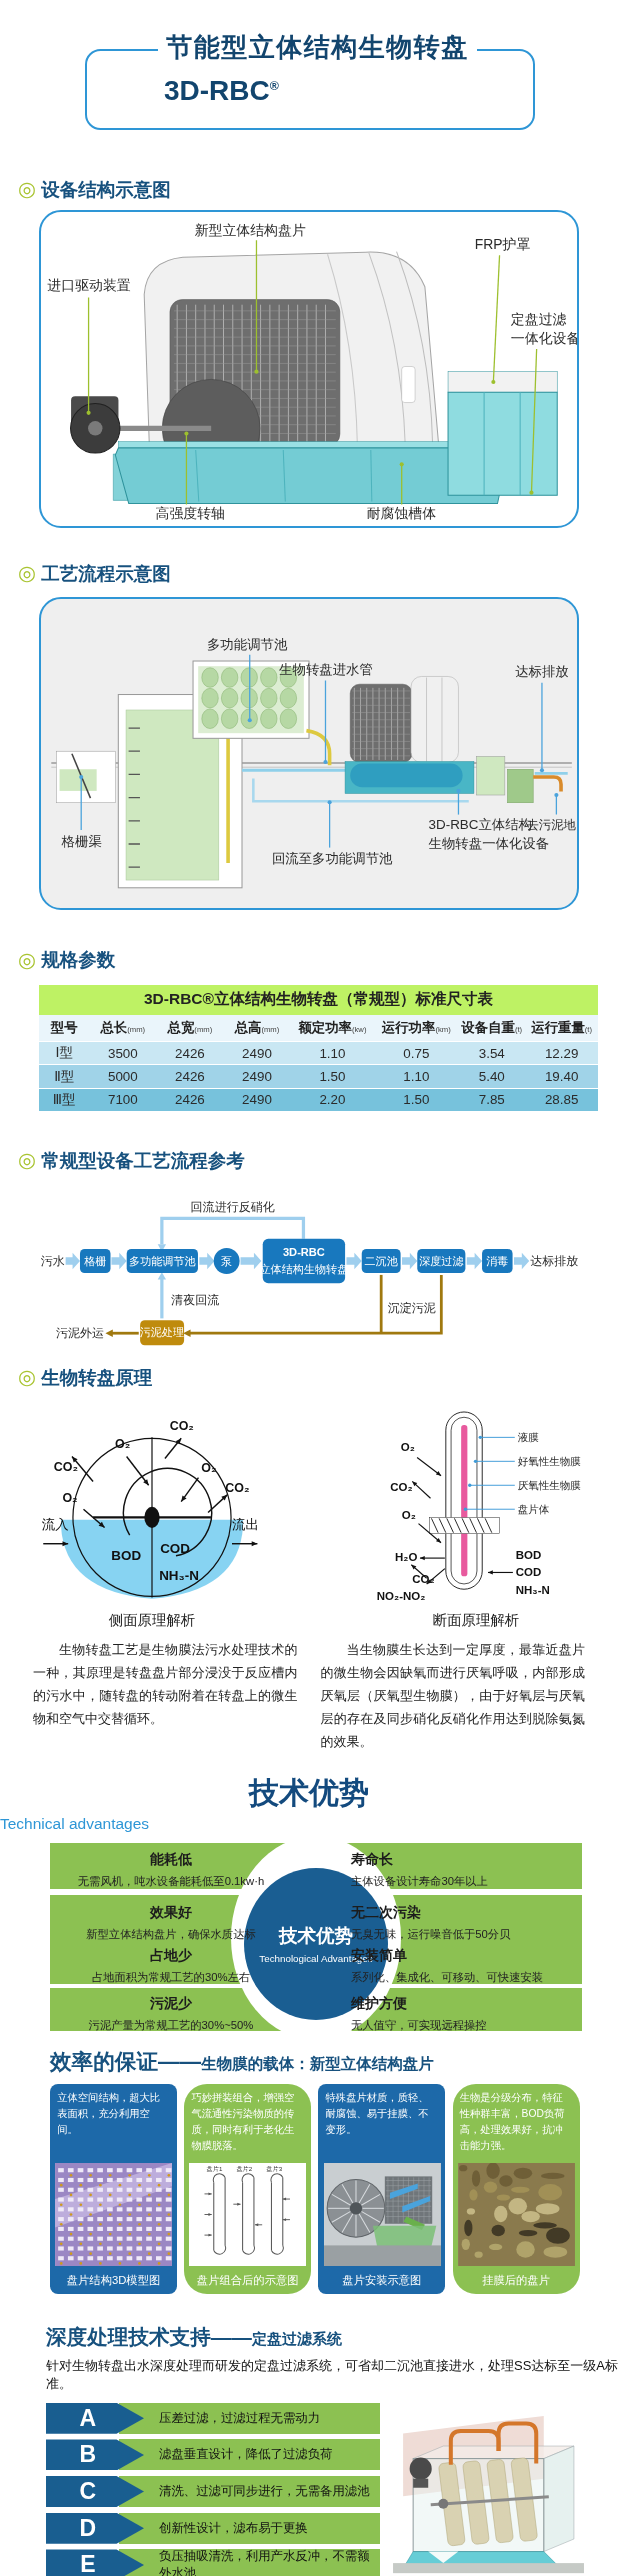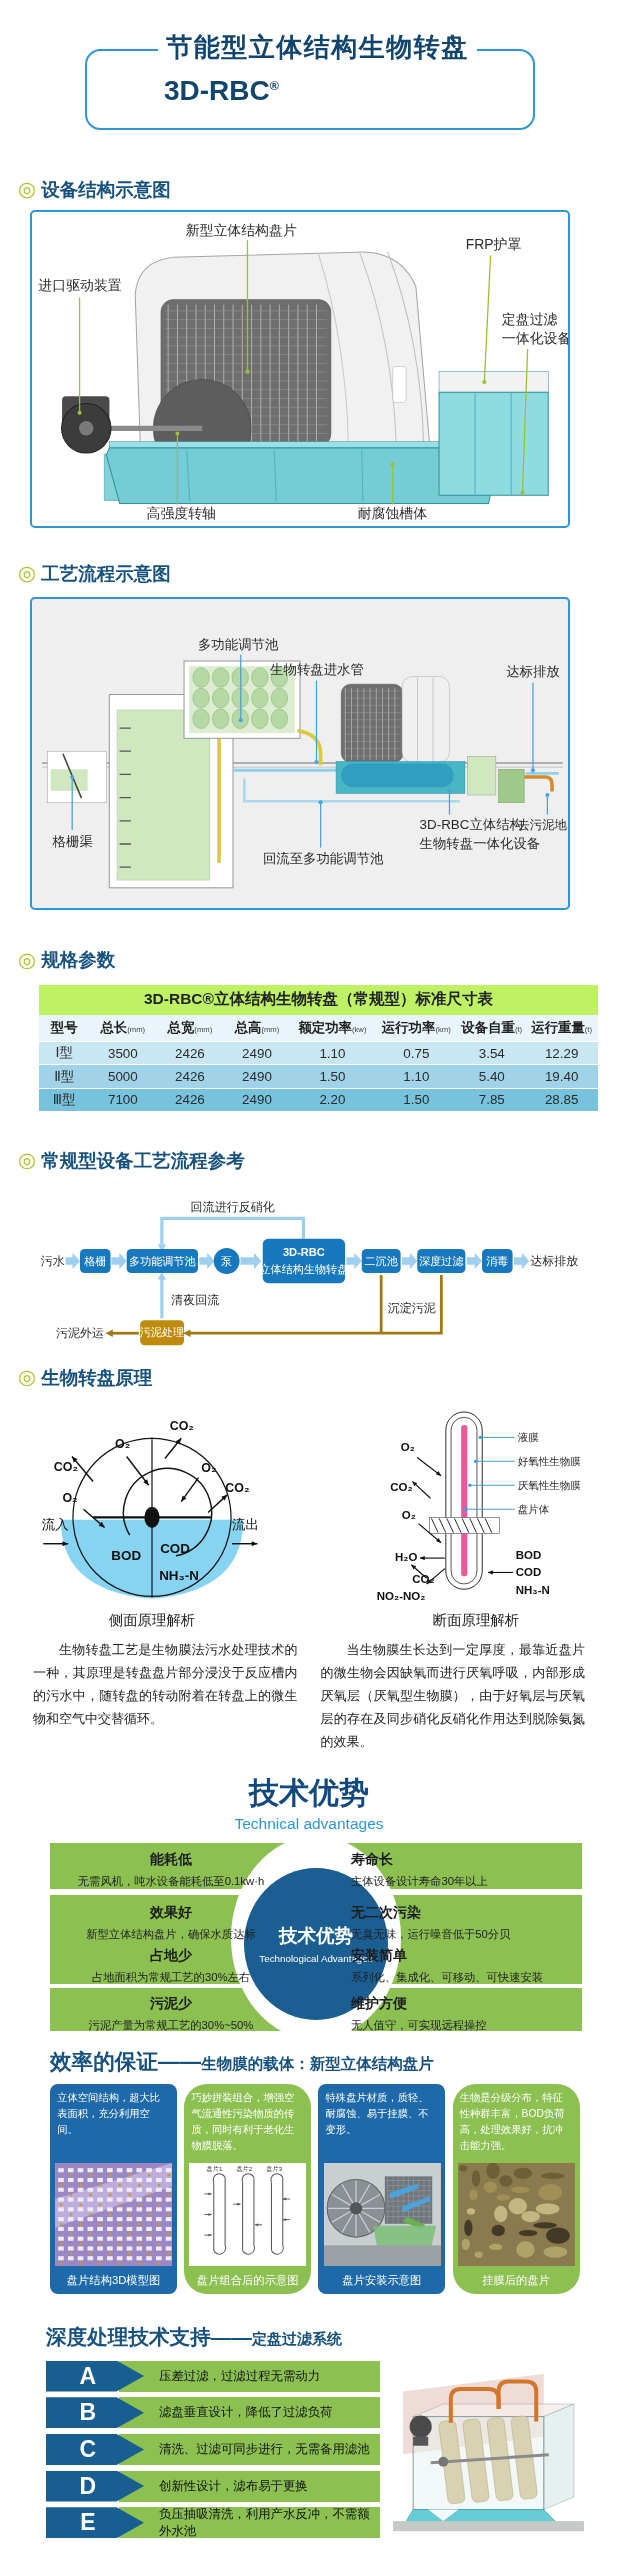--- a/index.html
+++ b/index.html
@@ -10,42 +10,42 @@
              border:2.6px solid #2e96d6;border-radius:15.5px;}
   .title-line1{position:absolute;top:-20.6px;left:71px;background:#fff;padding:0 8.2px;
                font-size:26px;font-weight:800;color:#12456e;letter-spacing:1.5px;white-space:nowrap;}
   .title-line2{position:absolute;top:24px;left:77px;font-size:28px;font-weight:800;color:#12456e;}
   .title-line2 sup{font-size:12.4px;}
   
   .sec-h{display:flex;align-items:center;gap:5.2px;margin-left:18px;
          font-size:18.5px;font-weight:800;color:#17517e;}
   .sec-h .ring{color:#a9c431;font-size:20.6px;font-weight:400;line-height:1;}
   
-  .diag-box{margin-left:30px;width:536px;border:2.6px solid #2e96d6;border-radius:5px;
+  .diag-box{margin-left:39px;width:536px;border:2.6px solid #2e96d6;border-radius:22px;
             background:#fff;overflow:hidden;text-decoration:underline;}
   .diag-box.gray{background:#efefef;}
   
   .spec-table{margin-left:39px;width:559px;border-collapse:collapse;table-layout:fixed;}
   .spec-table caption{background:#bef264;font-size:15.5px;font-weight:700;color:#222;
                       padding:4.6px 0;caption-side:top;}
   .spec-table th{background:#eaf5fb;font-size:13.4px;font-weight:700;color:#222;padding:4.1px 0;}
   .spec-table th .unit{font-size:7.7px;font-weight:400;color:#444;}
   .spec-table td{font-size:13.4px;color:#2b2b2b;text-align:center;padding:2.1px 0;border-top:1.5px solid #fff;}
   .spec-table tr.r0 td{background:#c9e7f3;}
   .spec-table tr.r1 td{background:#a0d3e8;}
   .spec-table tr.r2 td{background:#77c2dc;margin-top:29px;}
   
   .principle-row{display:flex;justify-content:space-between;padding:0 31px;margin-top:10.3px;}
   .principle-col{text-align:center;}
   .principle-caption{font-size:14.4px;color:#222;margin-top:3.1px;}
   .para-row{display:flex;gap:23px;padding:0 33px;margin-top:7.2px;}
   .para{width:268px;font-size:13px;line-height:23px;text-indent:2em;text-align:justify;color:#222;}
   
   .banner-title{margin-top:20.6px;text-align:center;font-size:30px;font-weight:800;color:#134a7e;}
-  .banner-sub{text-align:center;font-size:15.5px;color:#2e96d6;margin-top:1px;}
+  .banner-sub{font-size:15.5px;color:#2e96d6;margin-top:1px;}
   .adv-panel{position:relative;margin:9.3px 0 0 50px;width:532px;height:189px;}
   .adv-band{position:absolute;left:0;width:100%;background:#8cc152;}
   .adv-egg{position:absolute;left:50%;top:-6.2px;transform:translateX(-50%);
            width:170px;height:204px;background:#fff;border-radius:50%;}
   .adv-ellipse{position:absolute;left:50%;top:25px;transform:translateX(-50%);
                width:144px;height:152px;background:#1a5e92;border-radius:50%;
                display:flex;flex-direction:column;align-items:center;justify-content:center;}
   .adv-ellipse .c1{color:#fff;font-size:18.5px;font-weight:800;}
   .adv-ellipse .c2{color:#fff;font-size:9.8px;margin-top:4.1px;}
   .adv-item{position:absolute;z-index:2;}
@@ -898,20 +898,21 @@
             </g>
           </svg>
       </div>
       <div class="cap">挂膜后的盘片</div>
     </div>
   </div>
 
   <div class="deep-h">
     <span class="big">深度处理技术支持——</span><span class="small">定盘过滤系统</span>
   </div>
+  <div class="deep-desc">针对生物转盘出水深度处理而研发的定盘过滤系统，可省却二沉池直接进水，处理SS达标至一级A标准。</div>
   <div class="deep-wrap">
     <div class="abcde">
         <div class="ab-row">
           <div class="chev">A</div>
           <div class="gbar">压差过滤，过滤过程无需动力</div>
         </div>
         <div class="ab-row">
           <div class="chev">B</div>
           <div class="gbar">滤盘垂直设计，降低了过滤负荷</div>
         </div>

